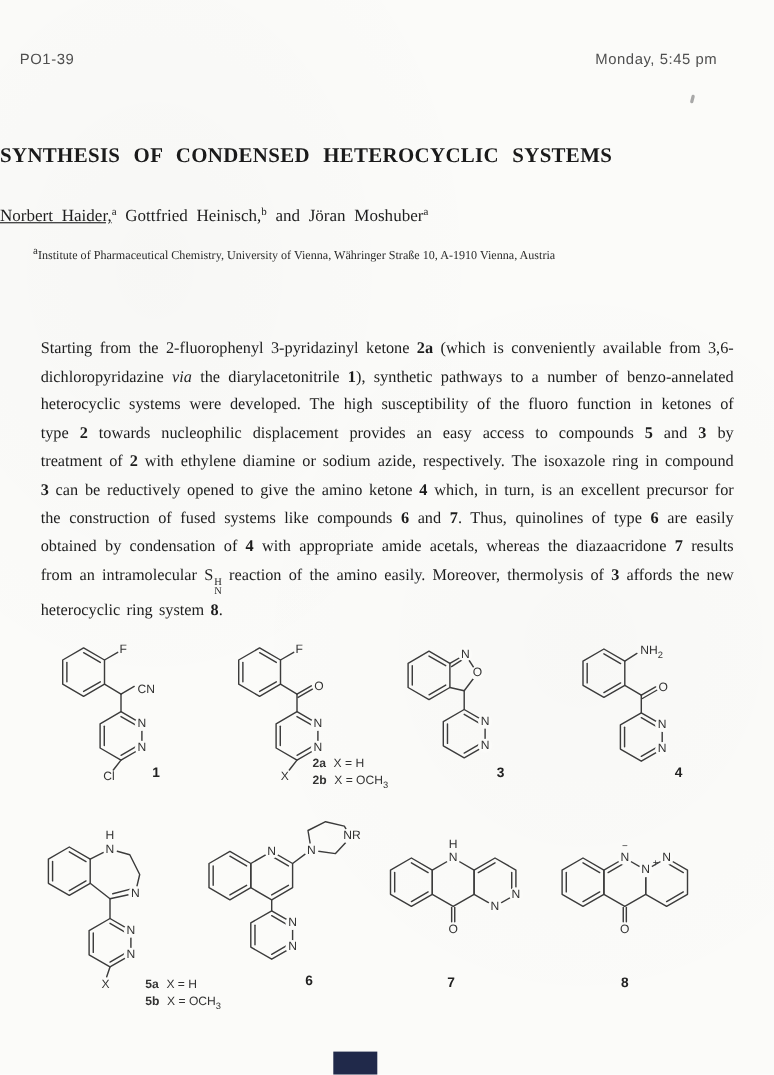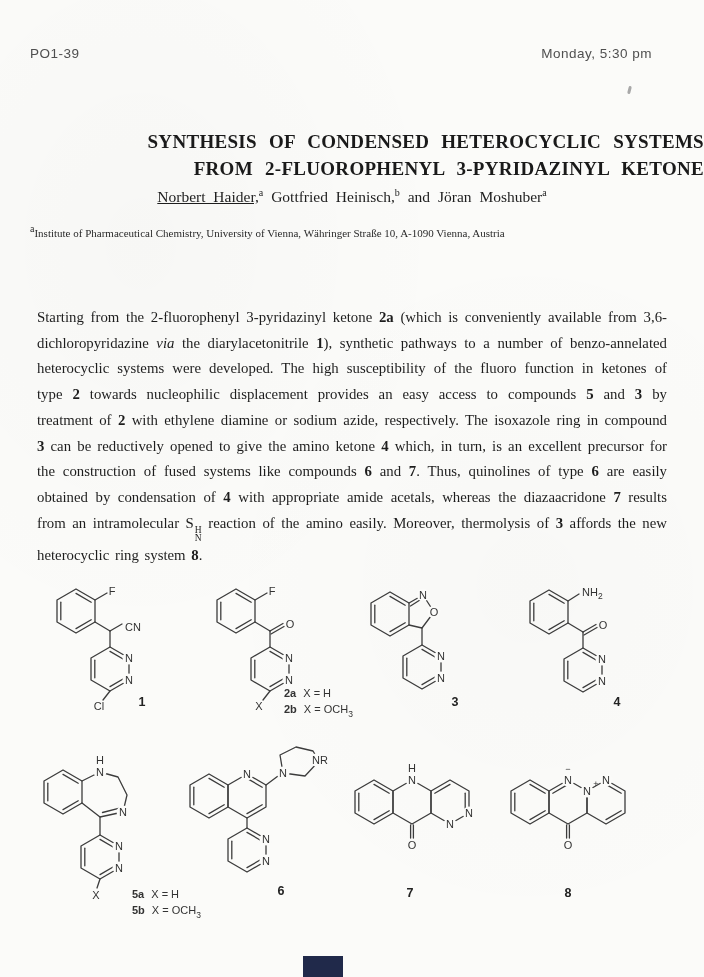--- a/index.html
+++ b/index.html
@@ -5,25 +5,25 @@
   html,body{margin:0;padding:0;}
   .page{
     position:relative;width:704px;height:977px;overflow:hidden;
     background:
       radial-gradient(ellipse at 20% 25%, rgba(0,0,0,0.015), transparent 40%),
       radial-gradient(ellipse at 75% 60%, rgba(0,0,0,0.012), transparent 45%),
       #fbfbf9;
     font-family:"Liberation Serif",serif;color:#222;
   }
   .hdr{position:absolute;top:46px;left:0;width:704px;display:flex;justify-content:space-between;
-       padding:0 52px 0 30px;box-sizing:border-box;
+       padding:0 52px 0 18px;box-sizing:border-box;
        font-family:"Liberation Sans",sans-serif;font-size:13.5px;color:#4f4f4f;letter-spacing:.5px;}
-  .title{position:absolute;top:128px;left:0;width:704px;text-align:right;
+  .title{position:absolute;top:128px;left:0;width:704px;text-align:left;
          font-weight:bold;font-size:19px;line-height:27px;letter-spacing:.3px;word-spacing:7px;color:#1a1a1a;}
-  .authors{position:absolute;top:187px;left:0;width:704px;text-align:center;font-size:15.5px;word-spacing:4px;color:#1e1e1e;}
+  .authors{position:absolute;top:187px;left:0;width:704px;font-size:15.5px;word-spacing:4px;color:#1e1e1e;}
   .authors sup,.affil sup{font-size:10px;}
   .affil{position:absolute;top:221px;left:30px;width:650px;font-size:11px;line-height:15.5px;color:#2a2a2a;}
   .abstract{position:absolute;top:305px;left:37px;width:630px;font-size:14.8px;line-height:25.7px;
             text-align:justify;word-spacing:2px;color:#1d1d1d;}
   .stack{display:inline-flex;flex-direction:column;font-size:9.5px;line-height:8.5px;vertical-align:-5px;margin-left:1px;}
   .struct{position:absolute;}
   .struct polygon,.struct line,.struct path{stroke:#3c3c3c;stroke-width:1.3;fill:none;stroke-linecap:round;stroke-linejoin:round;}
   .struct .halo{fill:#fbfbf9;stroke:none;}
   .struct text{font-family:"Liberation Sans",sans-serif;font-size:11px;fill:#333;text-anchor:middle;}
   .struct .atom{dominant-baseline:central;}
@@ -34,33 +34,32 @@
   .scan-mark{position:absolute;left:303px;top:956px;width:40px;height:21px;background:#20294a;}
   .scan-speck{position:absolute;left:628px;top:86px;width:3px;height:8px;background:#a8a8a8;border-radius:2px;transform:rotate(14deg);}
 </style>
 </head>
 <body>
 
 <div class="page">
 
   <div class="hdr">
     <span>PO1-39</span>
-    <span>Monday, 5:30 pm</span>
+    <span>Monday, 5:45 pm</span>
   </div>
   <div class="scan-speck"></div>
 
   <div class="title">
     <div>SYNTHESIS OF CONDENSED HETEROCYCLIC SYSTEMS</div>
-    <div>FROM 2-FLUOROPHENYL 3-PYRIDAZINYL KETONE</div>
   </div>
 
   <div class="authors"><span style="text-decoration: underline;">Norbert Haider,</span><sup>a</sup><span> Gottfried Heinisch,</span><sup>b</sup><span> and Jöran Moshuber</span><sup>a</sup></div>
 
   <div class="affil">
-    <div><sup>a</sup><span>Institute of Pharmaceutical Chemistry, University of Vienna, Währinger Straße 10, A-1090 Vienna, Austria</span></div>
+    <div><sup>a</sup><span>Institute of Pharmaceutical Chemistry, University of Vienna, Währinger Straße 10, A-1910 Vienna, Austria</span></div>
   </div>
 
   <div class="abstract"><span>Starting from the 2-fluorophenyl 3-pyridazinyl ketone </span><span style="font-weight: bold;">2a</span><span> (which is conveniently available from 3,6-dichloropyridazine </span><span style="font-style: italic;">via</span><span> the diarylacetonitrile </span><span style="font-weight: bold;">1</span><span>), synthetic pathways to a number of benzo-annelated heterocyclic systems were developed. The high susceptibility of the fluoro function in ketones of type </span><span style="font-weight: bold;">2</span><span> towards nucleophilic displacement provides an easy access to compounds </span><span style="font-weight: bold;">5</span><span> and </span><span style="font-weight: bold;">3</span><span> by treatment of </span><span style="font-weight: bold;">2</span><span> with ethylene diamine or sodium azide, respectively. The isoxazole ring in compound </span><span style="font-weight: bold;">3</span><span> can be reductively opened to give the amino ketone </span><span style="font-weight: bold;">4</span><span> which, in turn, is an excellent precursor for the construction of fused systems like compounds </span><span style="font-weight: bold;">6</span><span> and </span><span style="font-weight: bold;">7</span><span>. Thus, quinolines of type </span><span style="font-weight: bold;">6</span><span> are easily obtained by condensation of </span><span style="font-weight: bold;">4</span><span> with appropriate amide acetals, whereas the diazaacridone </span><span style="font-weight: bold;">7</span><span> results from an intramolecular </span><span><span>S</span><span class="stack">
           <span>H</span>
           <span>N</span>
         </span></span><span> reaction of the amino easily. Moreover, thermolysis of </span><span style="font-weight: bold;">3</span><span> affords the new heterocyclic ring system </span><span style="font-weight: bold;">8</span><span>.</span></div>
 
   <svg class="struct" style="left:38px;top:583px" width="150" height="150" viewBox="0 0 150 150">
     <polygon points="38,6 57,17 57,39 38,50 19,39 19,17"></polygon>
     <line x1="38" y1="10.4" x2="53.2" y2="19.2"></line>

